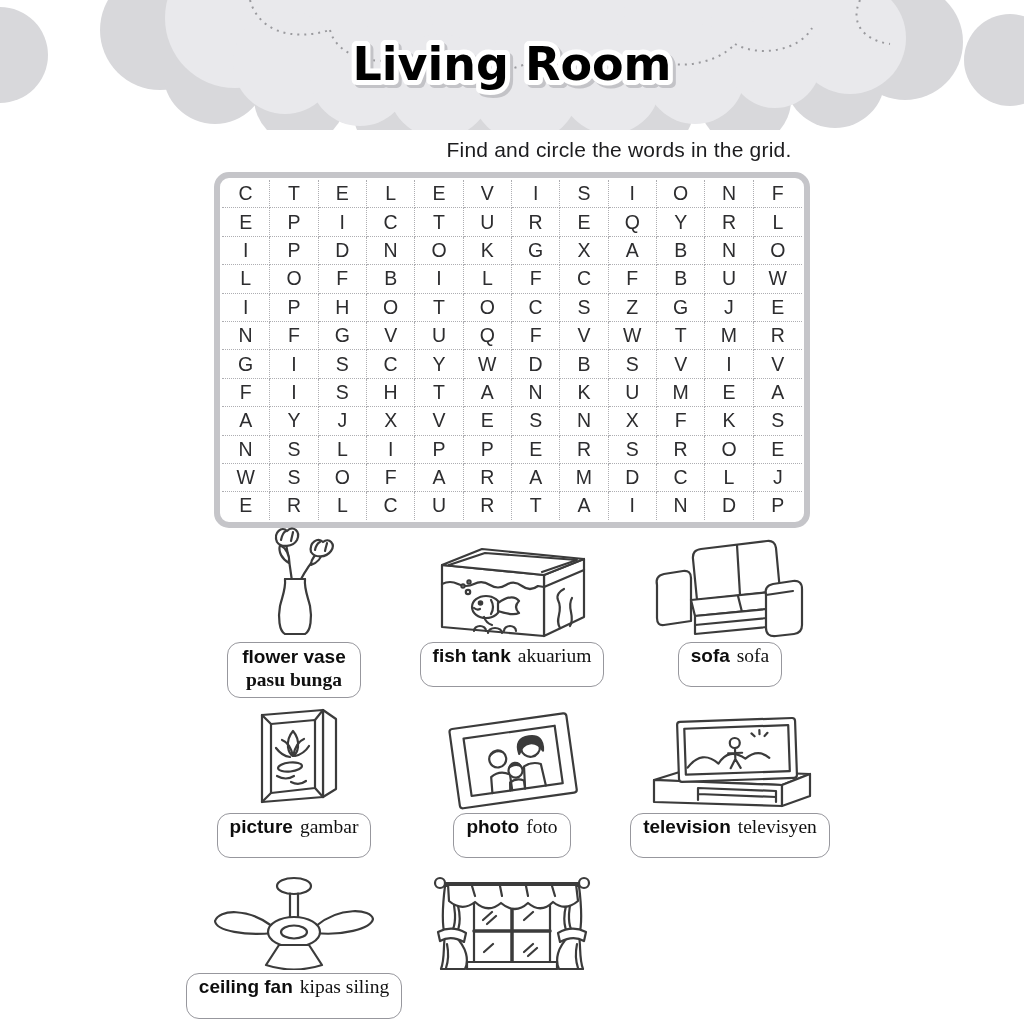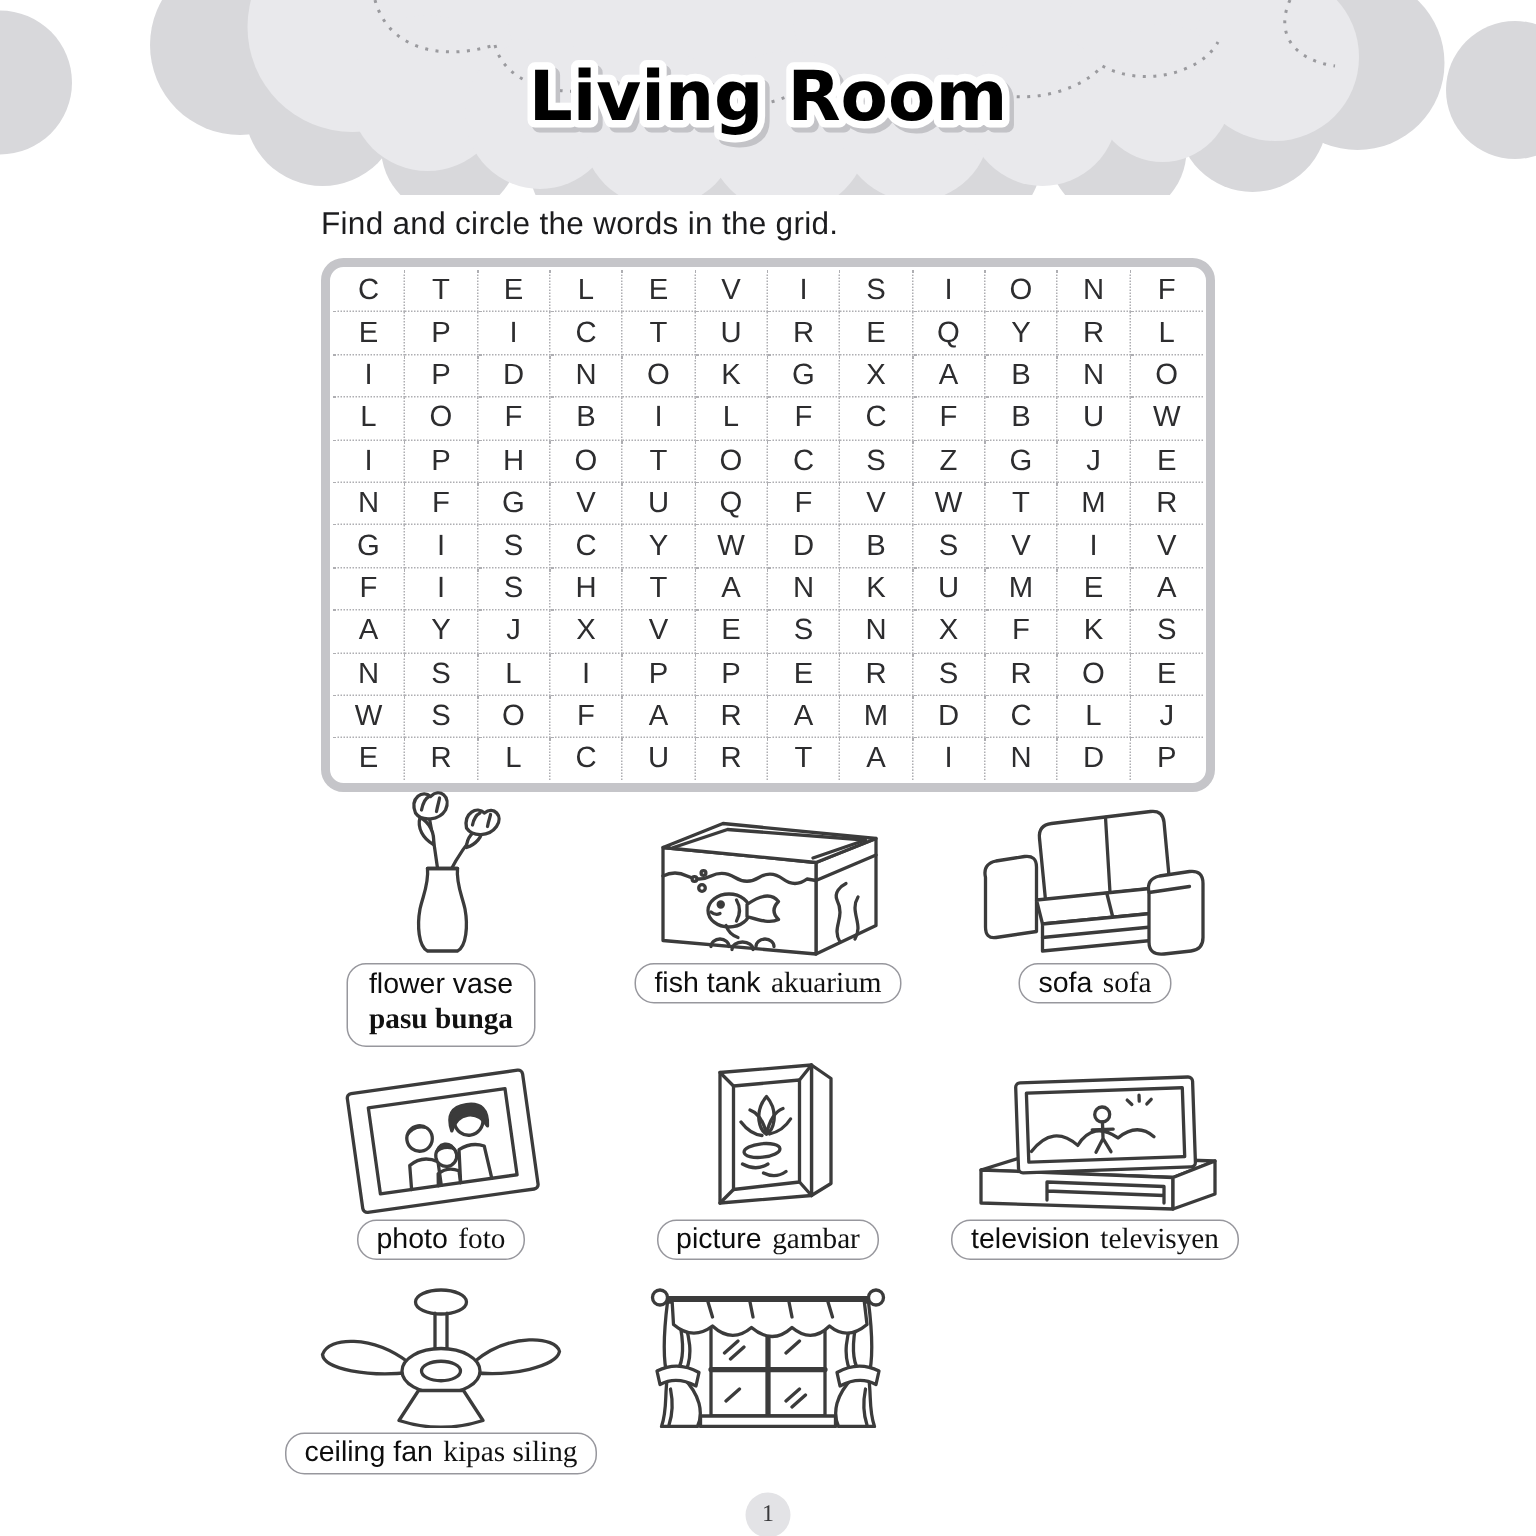--- a/index.html
+++ b/index.html
@@ -9,20 +9,21 @@
   }
   .page{width:1024px;height:800px;position:relative;}
 
   
   .header-svg{display:block;width:1024px;height:130px;}
 
   
   .instruction{
     font-size:21px;letter-spacing:.2px;color:#1c1c1e;
     margin:8px 0 10px 214px;
+    text-align:center;
   }
 
   
   .grid-frame{
     width:596px;margin:0 auto;box-sizing:border-box;
     border:6px solid #c5c5c9;border-radius:15px;background:#fff;padding:2px;
   }
   .letter-grid{display:grid;grid-template-columns:repeat(12,1fr);}
   .cell{
     height:27.4px;display:flex;align-items:center;justify-content:center;
@@ -34,24 +35,24 @@
 
   
   .vocab-grid{
     display:grid;grid-template-columns:repeat(3,214px);
     justify-content:center;column-gap:4px;row-gap:9px;margin-top:8px;
   }
   .vocab-item{margin:0;display:flex;flex-direction:column;align-items:center;}
   .icon-box{height:103px;display:flex;align-items:flex-end;justify-content:center;}
   .label-box{
     display:inline-block;border:1.6px solid #97979d;border-radius:13px;
-    background:#fff;padding:1px 12px 0;margin-top:3px;text-align:center;
+    background:#fff;padding:1px 12px 18px;margin-top:3px;text-align:center;
     white-space:nowrap;line-height:1.25;
   }
-  .label-box .en{font-weight:normal;font-size:19px;color:#0d0d0d;}
+  .label-box .en{font-weight:bold;font-size:19px;color:#0d0d0d;}
   .label-box .ms{font-family:"Liberation Serif",serif;font-size:19.5px;color:#111;margin-left:7px;}
   .label-box.stacked{white-space:normal;padding:2px 14px 4px;}
   .label-box.stacked .ms{display:block;margin-left:0;font-weight:bold;}
 
   
   .page-num{
     width:30px;height:30px;border-radius:50%;background:#e3e3e6;
     display:flex;align-items:center;justify-content:center;
     margin:12px auto 0;font-family:"Liberation Serif",serif;
     font-size:16px;color:#3a3a3c;
@@ -328,58 +329,58 @@
       <path class="ln" d="M117,62 L144,58"></path>
     </g>
   </svg>
         </div>
     <figcaption class="label-box">
       <b class="en">sofa</b><span class="ms">sofa</span>
     </figcaption>
   </figure>
       <figure class="vocab-item">
     <div class="icon-box">
+          <svg width="112" height="110" viewBox="0 0 112 110">
+    <g stroke="#3b3b3b" stroke-width="2.2" fill="#fff" stroke-linecap="round" stroke-linejoin="round">
+      <path d="M85,10 L98,19 L98,89 L85,97 Z"></path>
+      <path d="M24,15 L85,10 L85,97 L24,102 Z"></path>
+      <path d="M33,24 L77,20 L77,88 L33,93 Z" fill="none"></path>
+      <path class="ln" d="M24,15 L33,24 M85,10 L77,20 M85,97 L77,88 M24,102 L33,93"></path>
+      <path class="ln" d="M55,31 q6,7 5,16 q-1,7 -5,9 q-4,-2 -5,-9 q-1,-9 5,-16 Z"></path>
+      <path class="ln" d="M44,40 q8,3 11,16 M66,39 q-8,3 -11,17"></path>
+      <path class="ln" d="M38,48 q6,8 14,9 M71,46 q-5,8 -14,10"></path>
+      <ellipse cx="52" cy="67" rx="12" ry="4.5" fill="none" transform="rotate(-6 52 67)"></ellipse>
+      <path class="ln" d="M39,76 q9,5 17,0 M53,82 q8,4 15,-1"></path>
+    </g>
+  </svg>
+        </div>
+    <figcaption class="label-box">
+      <b class="en">picture</b><span class="ms">gambar</span>
+    </figcaption>
+  </figure>
+      <figure class="vocab-item">
+    <div class="icon-box">
           <svg width="150" height="102" viewBox="0 0 150 102">
     <g stroke="#3b3b3b" stroke-width="2.2" fill="#fff" stroke-linecap="round" stroke-linejoin="round" transform="rotate(-8 75 52)">
       <rect x="17" y="13" width="118" height="80" rx="3"></rect>
       <rect x="30" y="24" width="92" height="58" fill="none"></rect>
       <circle cx="61" cy="49" r="8.5"></circle>
       <path d="M53,47 a8.5,8.5 0 0,1 16,-2 q-9,-6 -16,2 Z" fill="#3b3b3b" stroke="none"></path>
       <path class="ln" d="M51,82 L52,66 q9,-6 19,0 L71,82"></path>
       <circle cx="95" cy="42" r="9.5"></circle>
       <path d="M83,47 q-3,-16 12,-16 q15,0 12,16 q-4,-9 -12,-9 q-8,0 -12,9 Z" fill="#3b3b3b" stroke="#3b3b3b"></path>
       <path class="ln" d="M84,82 L86,60 q9,-4 17,0 L105,82"></path>
       <circle cx="77" cy="63" r="7"></circle>
       <path d="M70,61 a7,7 0 0,1 14,0 q-7,-5 -14,0 Z" fill="#3b3b3b" stroke="none"></path>
       <path class="ln" d="M69,82 L70,74 q7,-4 14,0 L84,82"></path>
     </g>
   </svg>
         </div>
     <figcaption class="label-box">
       <b class="en">photo</b><span class="ms">foto</span>
-    </figcaption>
-  </figure>
-      <figure class="vocab-item">
-    <div class="icon-box">
-          <svg width="112" height="110" viewBox="0 0 112 110">
-    <g stroke="#3b3b3b" stroke-width="2.2" fill="#fff" stroke-linecap="round" stroke-linejoin="round">
-      <path d="M85,10 L98,19 L98,89 L85,97 Z"></path>
-      <path d="M24,15 L85,10 L85,97 L24,102 Z"></path>
-      <path d="M33,24 L77,20 L77,88 L33,93 Z" fill="none"></path>
-      <path class="ln" d="M24,15 L33,24 M85,10 L77,20 M85,97 L77,88 M24,102 L33,93"></path>
-      <path class="ln" d="M55,31 q6,7 5,16 q-1,7 -5,9 q-4,-2 -5,-9 q-1,-9 5,-16 Z"></path>
-      <path class="ln" d="M44,40 q8,3 11,16 M66,39 q-8,3 -11,17"></path>
-      <path class="ln" d="M38,48 q6,8 14,9 M71,46 q-5,8 -14,10"></path>
-      <ellipse cx="52" cy="67" rx="12" ry="4.5" fill="none" transform="rotate(-6 52 67)"></ellipse>
-      <path class="ln" d="M39,76 q9,5 17,0 M53,82 q8,4 15,-1"></path>
-    </g>
-  </svg>
-        </div>
-    <figcaption class="label-box">
-      <b class="en">picture</b><span class="ms">gambar</span>
     </figcaption>
   </figure>
       <figure class="vocab-item">
     <div class="icon-box">
           <svg width="180" height="96" viewBox="0 0 180 96">
     <g stroke="#3b3b3b" stroke-width="2.2" fill="#fff" stroke-linecap="round" stroke-linejoin="round">
       <path d="M14,66 L46,56 L170,60 L142,71 Z"></path>
       <path d="M14,66 L142,71 L142,92 L14,88 Z"></path>
       <path d="M142,71 L170,60 L170,82 L142,92 Z"></path>
       <path class="ln" d="M58,74 L136,77 L136,88 M58,74 L58,86 M58,80 L136,83"></path>

